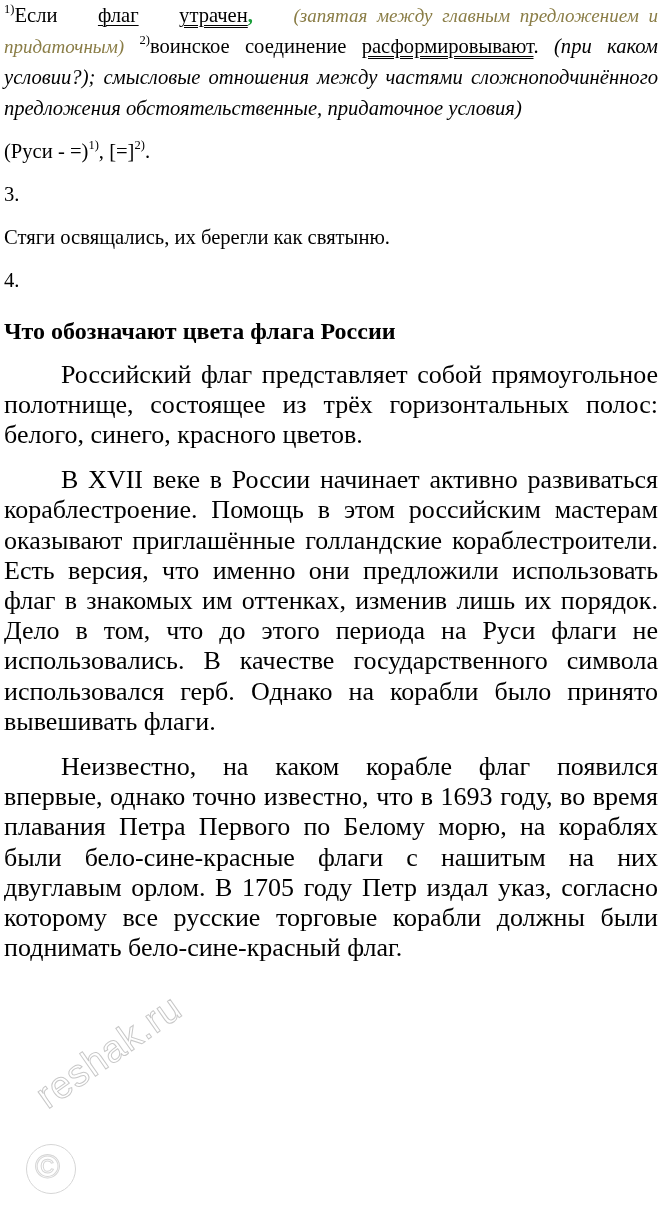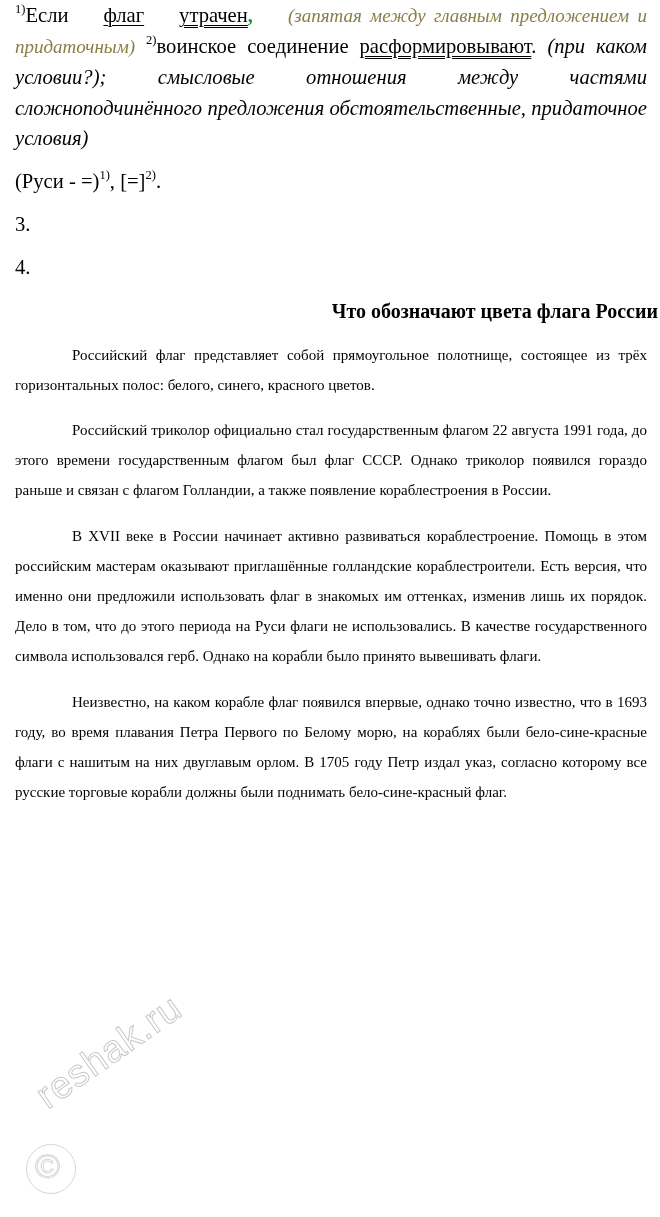--- a/index.html
+++ b/index.html
@@ -16,21 +16,21 @@
       color: #000000;
       font-size: 20.6px;
     }
     .page {
       position: absolute;
       left: 4px;
       top: 0;
       width: 654px;
     }
     p {
-      margin: 11px;
+      margin: 0;
       text-align: justify;
       line-height: 30.2px;
     }
     sup {
       font-size: 12.5px;
       line-height: 0;
       position: relative;
       top: -1px;
     }
     .u-single {
@@ -58,31 +58,31 @@
     .scheme {
       margin-top: 13px;
     }
     .num {
       margin-top: 13px;
     }
     .plain {
       margin-top: 13px;
     }
     .title {
-      text-align: right;
+      text-align: left;
       font-family: "Liberation Serif", serif;
       font-weight: bold;
-      font-size: 20px;
-      margin-top: 13px;
+      font-size: 24px;
+      margin-top: 20px;
       line-height: 30px;
     }
     .para {
       text-indent: 57px;
       margin-top: 14px;
-      font-size: 15px;
+      font-size: 26px;
     }
     .watermark {
       position: absolute;
       left: 18px;
       top: 1052px;
       width: 110px;
       height: 150px;
       pointer-events: none;
       opacity: 0.55;
     }
@@ -127,28 +127,28 @@
   <p style="margin-top:0;">
     <sup>1)</sup><span>Если</span>&nbsp;&nbsp;&nbsp;&nbsp;<span class="u-single">флаг</span>&nbsp;&nbsp;&nbsp;&nbsp;<span class="u-double">утрачен</span><span class="comma-green">,</span>&nbsp;&nbsp;&nbsp; <span class="note-olive">(запятая между главным предложением и придаточным)</span> <sup>2)</sup><span>воинское соединение</span> <span class="u-double">расформировывают</span><span>.</span> <span class="italic">(при каком условии?); смысловые отношения между частями сложноподчинённого предложения обстоятельственные, придаточное условия)</span>
   </p>
 
   <p class="scheme">
     <span>(Руси - =)</span><sup>1)</sup><span>, [=]</span><sup>2)</sup><span>.</span>
   </p>
 
   <p class="num">3.</p>
 
+  <p class="plain">Стяги освящались, их берегли как святыню.</p>
 
   <p class="num">4.</p>
 
   <div class="title">Что обозначают цвета флага России</div>
 
   <p class="para">Российский флаг представляет собой прямоугольное полотнище, состоящее из трёх горизонтальных полос: белого, синего, красного цветов.</p>
 
-  <p class="para" style="margin-top:15px;">Российский триколор официально стал государственным флагом 22 августа 1991 года, до этого времени государственным флагом был флаг СССР. Однако триколор появился гораздо раньше и связан с флагом Голландии, а также появление кораблестроения в России.</p>
 
   <p class="para" style="margin-top:15px;">В XVII веке в России начинает активно развиваться кораблестроение. Помощь в этом российским мастерам оказывают приглашённые голландские кораблестроители. Есть версия, что именно они предложили использовать флаг в знакомых им оттенках, изменив лишь их порядок. Дело в том, что до этого периода на Руси флаги не использовались. В качестве государственного символа использовался герб. Однако на корабли было принято вывешивать флаги.</p>
 
   <p class="para" style="margin-top:15px;">Неизвестно, на каком корабле флаг появился впервые, однако точно известно, что в 1693 году, во время плавания Петра Первого по Белому морю, на кораблях были бело-сине-красные флаги с нашитым на них двуглавым орлом. В 1705 году Петр издал указ, согласно которому все русские торговые корабли должны были поднимать бело-сине-красный флаг.</p>
 
 
 </div>
 
 <div class="watermark">
   <span class="watermark-text">reshak.ru</span>

